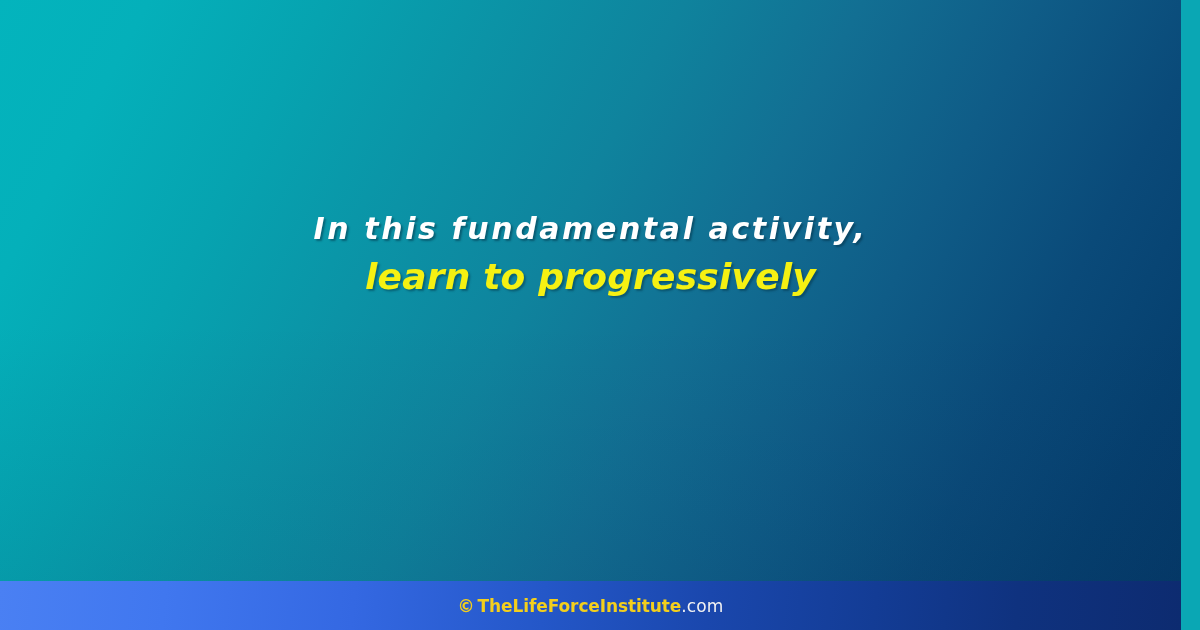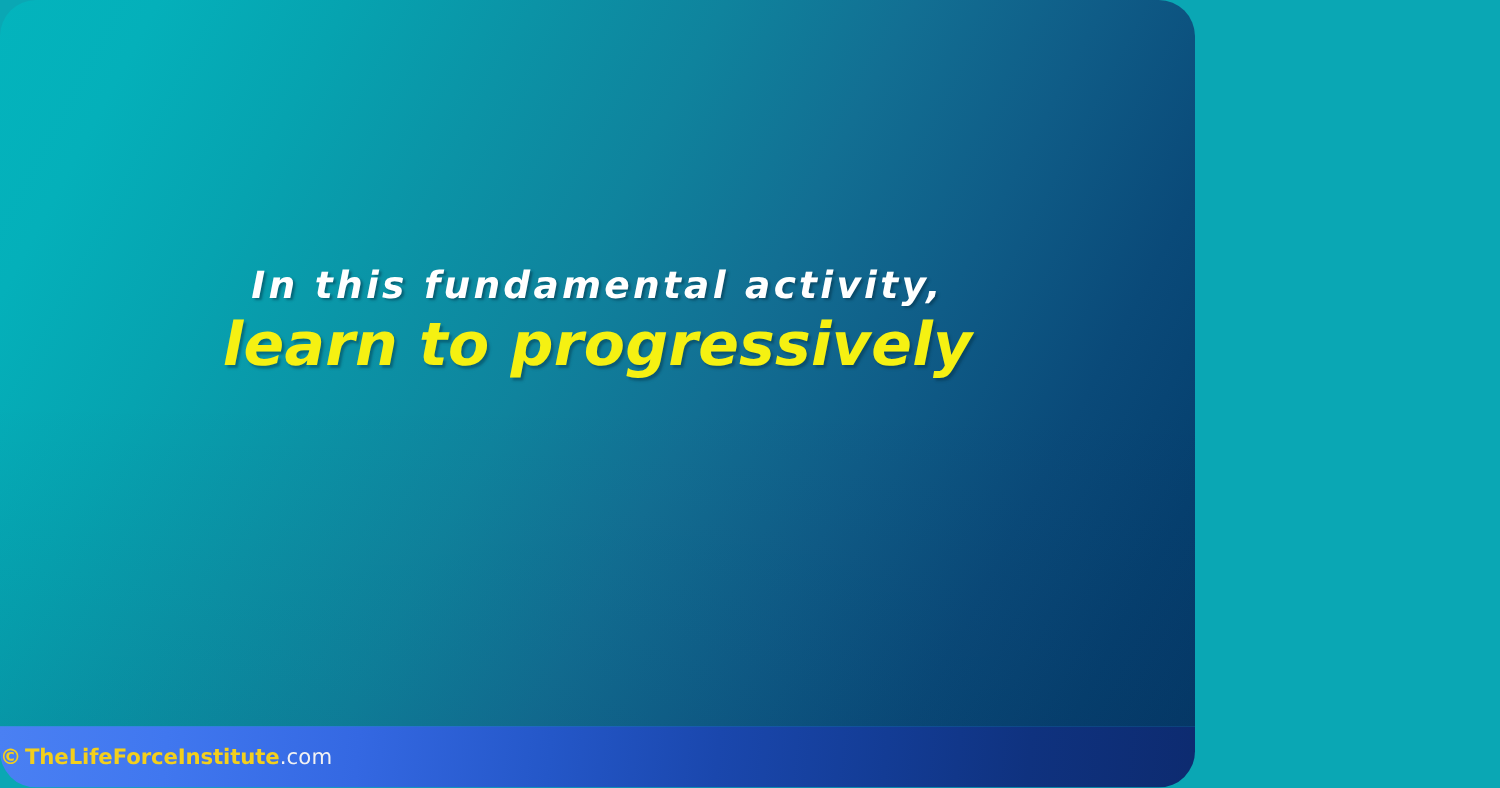--- a/index.html
+++ b/index.html
@@ -11,24 +11,23 @@
   }
 
   body {
     font-family:"DejaVu Sans", sans-serif;
     background:#0aa7b4;
   }
 
   
   .canvas {
     position:relative;
-    width:956px;
+    width:1181px;
     height:630px;
     overflow:hidden;
-    border-radius:29px;
   }
 
   
   .hero-bg {
     position:absolute;
     inset:0 0 49px 0;           
     background:
       linear-gradient(118deg,
         #03b4bd 0%,
         #04b0ba 10%,
@@ -71,21 +70,21 @@
     color:#ffffff;
     text-shadow:2px 2px 2px rgba(0,40,60,0.45);
     white-space:nowrap;
   }
 
   .quote-line-hl {
     display:block;
     font-family:"DejaVu Sans", sans-serif;
     font-style:italic;
     font-weight:bold;
-    font-size:48px;
+    font-size:36px;
     line-height:49px;
     letter-spacing:0.2px;
     color:#f5f112;
     text-shadow:2px 2px 2px rgba(0,45,65,0.42);
     white-space:nowrap;
   }
 
   
   .footer-bar {
     position:absolute;
@@ -97,20 +96,21 @@
         #4a80f3 0%,
         #4077ef 14%,
         #3468e2 30%,
         #2457c8 46%,
         #1a47ad 60%,
         #133c95 74%,
         #0f327f 86%,
         #0d2b70 100%);
     display:flex;
     align-items:center;
+    justify-content:center;
   }
 
   .footer-credit {
     font-family:"DejaVu Sans", sans-serif;
     font-size:17px;
     line-height:20px;
     white-space:nowrap;
   }
   .credit-mark {
     color:#f3cf1c;

